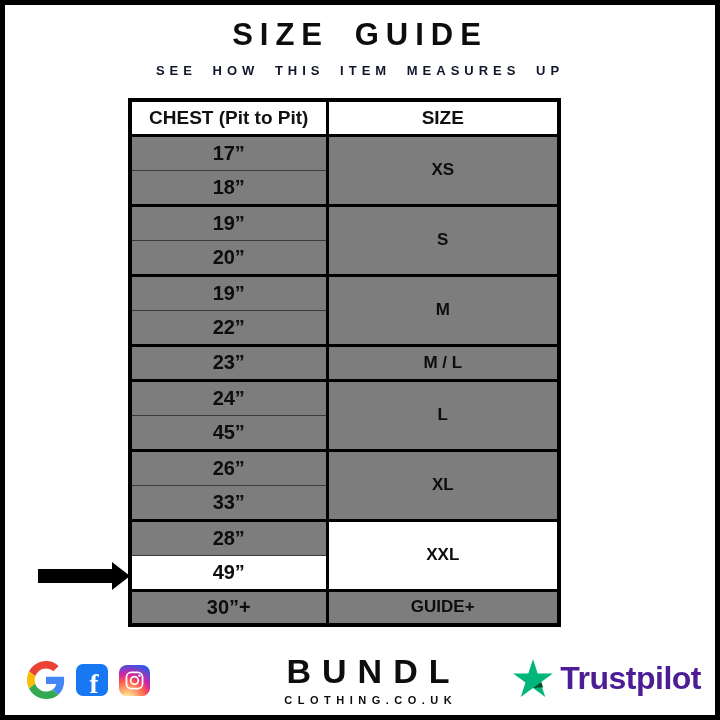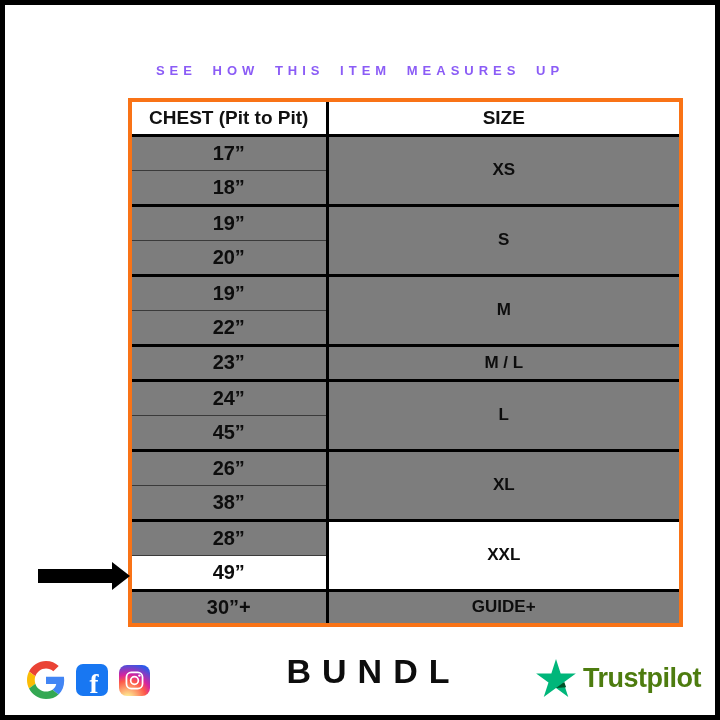--- a/index.html
+++ b/index.html
@@ -20,29 +20,29 @@
     text-align: center;
     font-size: 31px; font-weight: bold;
     letter-spacing: 7px; word-spacing: 10px;
     color: #0d0d0d;
   }
   .subtitle {
     position: absolute; top: 58px; left: 0; right: 0;
     text-align: center;
     font-size: 13px; font-weight: bold;
     letter-spacing: 5px; word-spacing: 7px;
-    color: #8b5cf6;
+    color: #0f172a;
   }
 
   
   table.size-table {
     position: absolute; left: 123px; top: 93px;
-    width: 555px;
+    width: 433px;
     border-collapse: collapse;
-    border: 4px solid #f97316;
+    border: 4px solid #000000;
     table-layout: fixed;
   }
   col.chest-col { width: 197px; }
   .size-table th {
     height: 35px;
     background: #fff;
     font-size: 19px; font-weight: bold;
     text-align: center; vertical-align: middle;
     border: 2px solid #000;
     padding: 0;
@@ -115,29 +115,30 @@
     letter-spacing: 5.5px; margin-right: -5.5px;
     color: #0d0d0d;
   }
 
   .trustpilot {
     position: absolute; right: 14px; bottom: 18px;
     display: flex; align-items: center; gap: 7px;
   }
   .tp-star { width: 40px; height: 38px; display: block; }
   .tp-word {
-    font-size: 27px; font-weight: bold;
-    letter-spacing: -0.5px; color: #4d7c0f;
+    font-size: 32px; font-weight: bold;
+    letter-spacing: -0.5px; color: #4c1d95;
   }
 </style>
 </head>
 <body>
 
 <div class="frame">
 
+  <div class="title">SIZE GUIDE</div>
   <div class="subtitle">SEE HOW THIS ITEM MEASURES UP</div>
 
   <table class="size-table">
     <colgroup>
         <col class="chest-col">
         <col>
       </colgroup>
     <thead>
       <tr>
         <th class="chest-h">CHEST (Pit to Pit)</th>
@@ -180,21 +181,21 @@
       </tr>
       <tr>
         <td class="chest g">45”</td>
       </tr>
 
       <tr class="group-start">
         <td class="chest g">26”</td>
         <td class="size g" rowspan="2">XL</td>
       </tr>
       <tr>
-        <td class="chest g">38”</td>
+        <td class="chest g">33”</td>
       </tr>
 
       <tr class="group-start">
         <td class="chest g">28”</td>
         <td class="size w" rowspan="2">XXL</td>
       </tr>
       <tr>
         <td class="chest w">49”</td>
       </tr>
 
@@ -224,20 +225,21 @@
       <svg width="21" height="21" viewBox="0 0 24 24" aria-hidden="true">
         <rect x="2.8" y="2.8" width="18.4" height="18.4" rx="5.5" fill="none" stroke="#fff" stroke-width="2"></rect>
         <circle cx="12" cy="12" r="4.4" fill="none" stroke="#fff" stroke-width="2"></circle>
         <circle cx="17.6" cy="6.4" r="1.4" fill="#fff"></circle>
       </svg>
     </div>
   </div>
 
   <div class="brand">
     <div class="brand-name">BUNDL</div>
+    <div class="brand-tagline">CLOTHING.CO.UK</div>
   </div>
 
   <div class="trustpilot">
     <svg class="tp-star" viewBox="0 0 46 44" aria-hidden="true">
       <path fill="#00B67A" d="M46 16.8H28.4L23 0l-5.4 16.8H0l14.3 10.3-5.5 16.8L23 33.5l14.2 10.4-5.5-16.8L46 16.8z"></path>
       <path fill="#005128" d="M23 33.5l9.6-7 2.1 6.3-11.7.7z"></path>
     </svg>
     <div class="tp-word">Trustpilot</div>
   </div>
 

